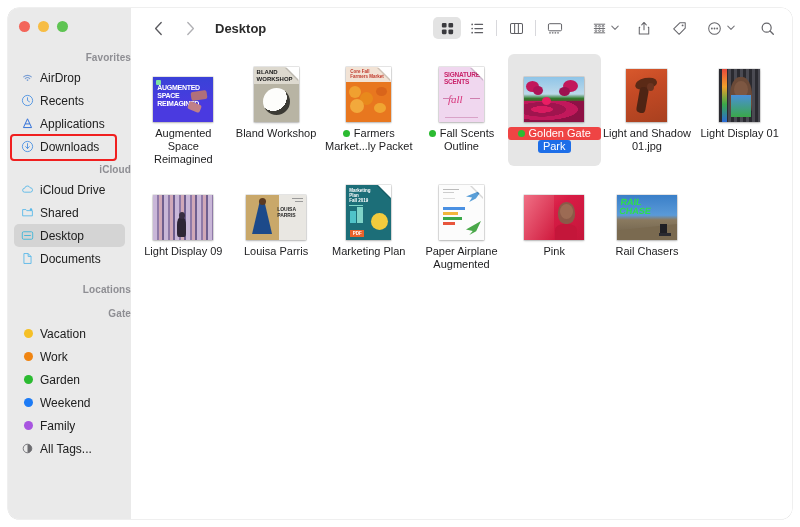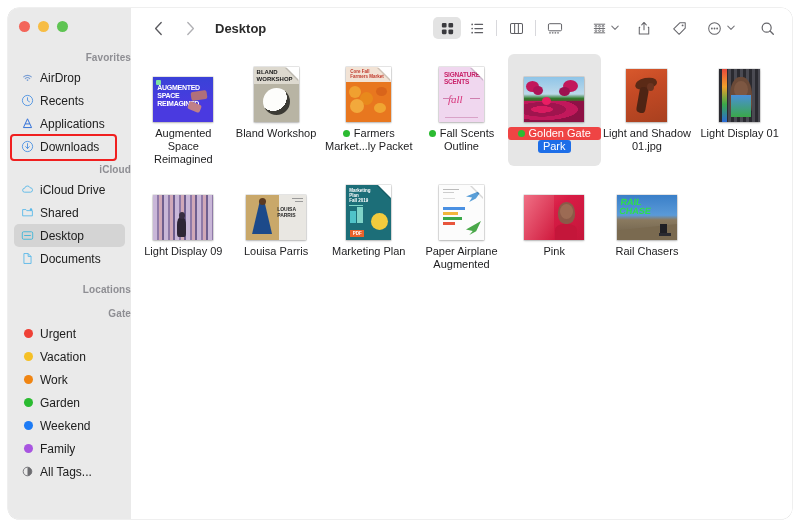--- a/index.html
+++ b/index.html
@@ -247,26 +247,20 @@
             <path d="M8.8 1.9v3.6h3.6" stroke="#59b8e8" stroke-width="1.1" fill="none"></path>
           </svg>
       </span>
       <span class="sb-label">Documents</span>
     </div>
 
     <div class="sb-header" style="padding-top:14px;">Locations</div>
 
     <div class="sb-header" style="padding-top:10px;">Gate</div>
 
-    <div class="sb-item">
-      <span class="sb-ico">
-          <span class="dot" style="background:#ef4136"></span>
-        </span>
-      <span class="sb-label">Urgent</span>
-    </div>
     <div class="sb-item">
       <span class="sb-ico">
           <span class="dot" style="background:#f5c026"></span>
         </span>
       <span class="sb-label">Vacation</span>
     </div>
     <div class="sb-item">
       <span class="sb-ico">
           <span class="dot" style="background:#f08512"></span>
         </span>

